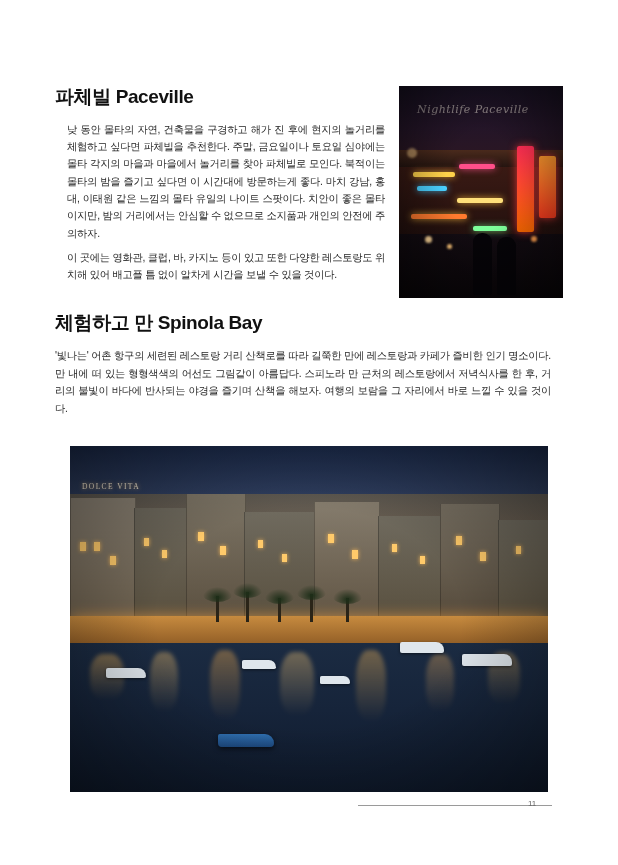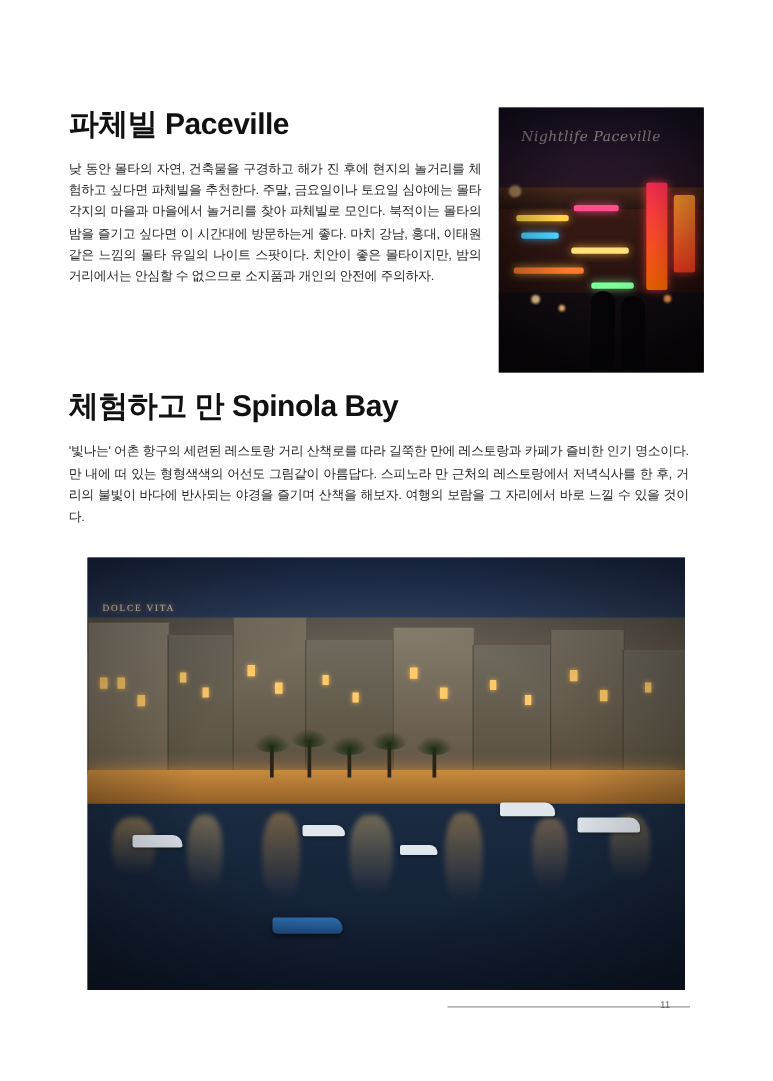--- a/index.html
+++ b/index.html
@@ -32,32 +32,32 @@
     width: 330px;
   }
   .kicker {
     font-size: 11.5px;
     color: #2b2b2b;
     letter-spacing: -0.2px;
     margin: 0 0 4px 0;
     font-weight: 400;
   }
   .headline {
-    font-size: 24px;
+    font-size: 19px;
     font-weight: bold;
     color: #111111;
     letter-spacing: -0.4px;
     margin: 0 0 12px 0;
     line-height: 1.2;
   }
   .body-para {
     font-size: 10.3px;
     line-height: 1.68;
     color: #262626;
-    margin: 0 0 7px 0;
+    margin: 0 0 7px 12px;
     text-align: justify;
     letter-spacing: -0.25px;
   }
 
   
   .img1 {
     position: absolute;
     left: 399px;
     top: 86px;
     width: 164px;
@@ -243,20 +243,21 @@
   }
 </style>
 </head>
 <body>
 
 <div class="page">
 
   <div class="sec1-text">
     <h1 class="headline">파체빌 Paceville</h1>
     <p class="body-para"> 낮 동안 몰타의 자연, 건축물을 구경하고 해가 진 후에 현지의 놀거리를 체험하고 싶다면 파체빌을 추천한다. 주말, 금요일이나 토요일 심야에는 몰타 각지의 마을과 마을에서 놀거리를 찾아 파체빌로 모인다. 북적이는 몰타의 밤을 즐기고 싶다면 이 시간대에 방문하는게 좋다. 마치 강남, 홍대, 이태원 같은 느낌의 몰타 유일의 나이트 스팟이다. 치안이 좋은 몰타이지만, 밤의 거리에서는 안심할 수 없으므로 소지품과 개인의 안전에 주의하자.</p>
+    <p class="body-para"> 이 곳에는 영화관, 클럽, 바, 카지노 등이 있고 또한 다양한 레스토랑도 위치해 있어 배고플 틈 없이 알차게 시간을 보낼 수 있을 것이다.</p>
   </div>
 
   <div class="img1">
     <div class="sky"></div>
     <div class="script">Nightlife Paceville</div>
     <div class="awning"></div>
     <div class="mid"></div>
     <div class="ground"></div>
 
     <div class="neon-v" style="left:118px; top:60px; height:86px;"></div>

